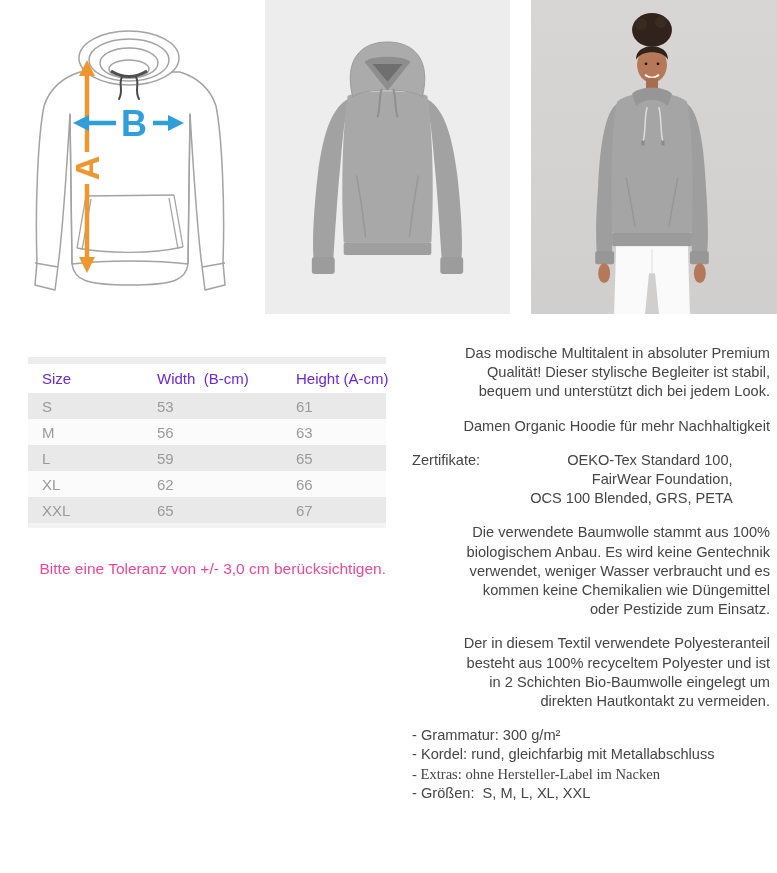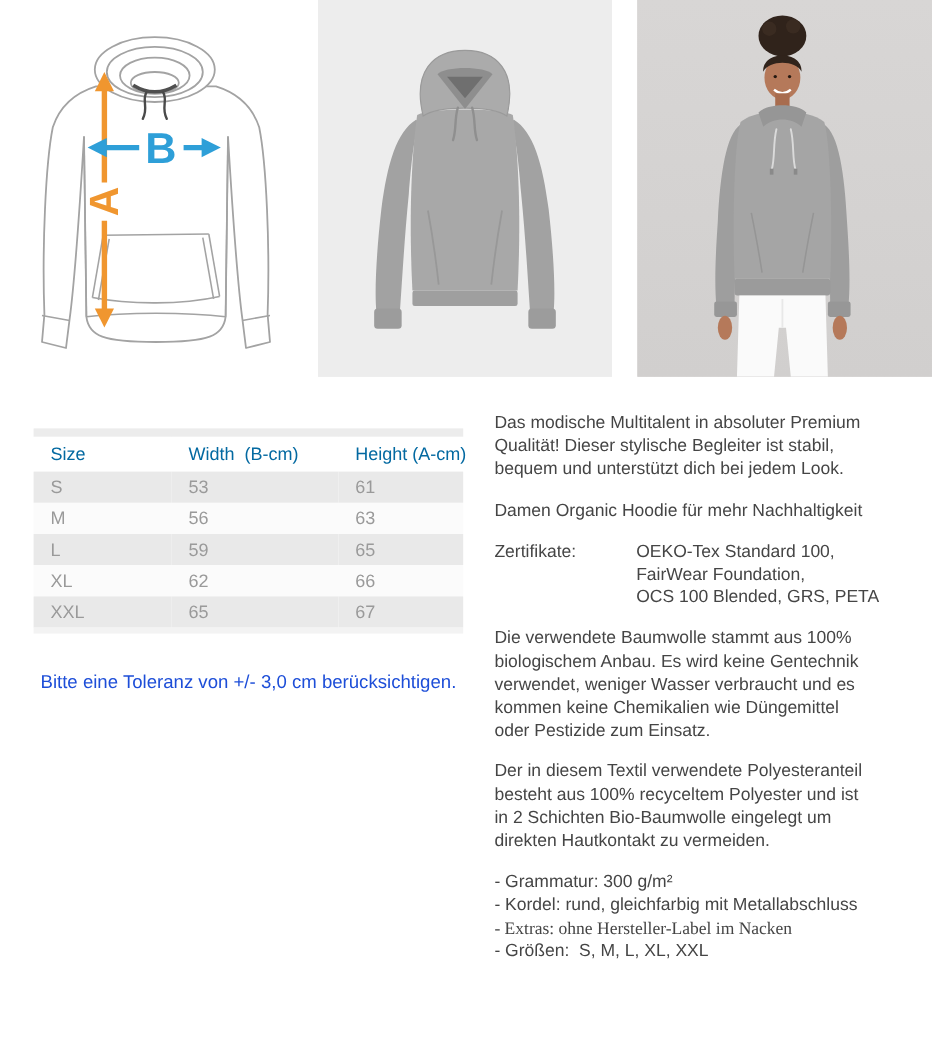--- a/index.html
+++ b/index.html
@@ -13,33 +13,33 @@
   #fig-model{left:531px;width:246px;height:314px;background:#D5D3D2;}
   .fig svg{display:block;width:100%;height:100%;}
 
   
   #table-wrap{position:absolute;left:28px;top:357px;width:358px;}
   #table-topline{height:7px;background:#ECECEC;}
   #table-bottomline{height:5px;background:#F3F3F3;}
   table.size{border-collapse:collapse;width:358px;table-layout:fixed;}
   table.size th, table.size td{white-space:pre;text-align:left;padding:0 0 0 14px;
         font-weight:400;font-size:15px;}
-  table.size th{color:#0369a1;height:29px;background:#fff;margin-top:8px;}
+  table.size th{color:#6d28d9;height:29px;background:#fff;margin-top:8px;}
   table.size td{color:#9A9A9A;height:26px;}
   tr.row-odd td{background:#E9E9E9;}
   tr.row-even td{background:#FBFBFB;}
   col.c1{width:115px;} col.c2{width:139px;} col.c3{width:104px;}
 
-  #tolerance-note{position:absolute;left:28px;top:560px;width:358px;text-align:center;
-        font-size:15.5px;color:#1d4ed8;}
+  #tolerance-note{position:absolute;left:28px;top:560px;width:358px;text-align:right;
+        font-size:15.5px;color:#ec4899;}
 
   
   #description{position:absolute;left:412px;top:344px;width:358px;
         font-size:14.6px;line-height:19.2px;color:#454545;}
-  #description p{margin:0 0 15px 0;}
+  #description p{margin:0 0 15px 0;text-align:right;}
   .lines{white-space:pre-line;margin-left:44px;}
   .flex-row{display:flex;align-items:flex-start;}
   .flex-row .lbl{white-space:pre;margin-right:6px;}
 </style>
 </head>
 <body>
 
 <div id="page">
 
   <div class="fig" id="fig-diagram">

